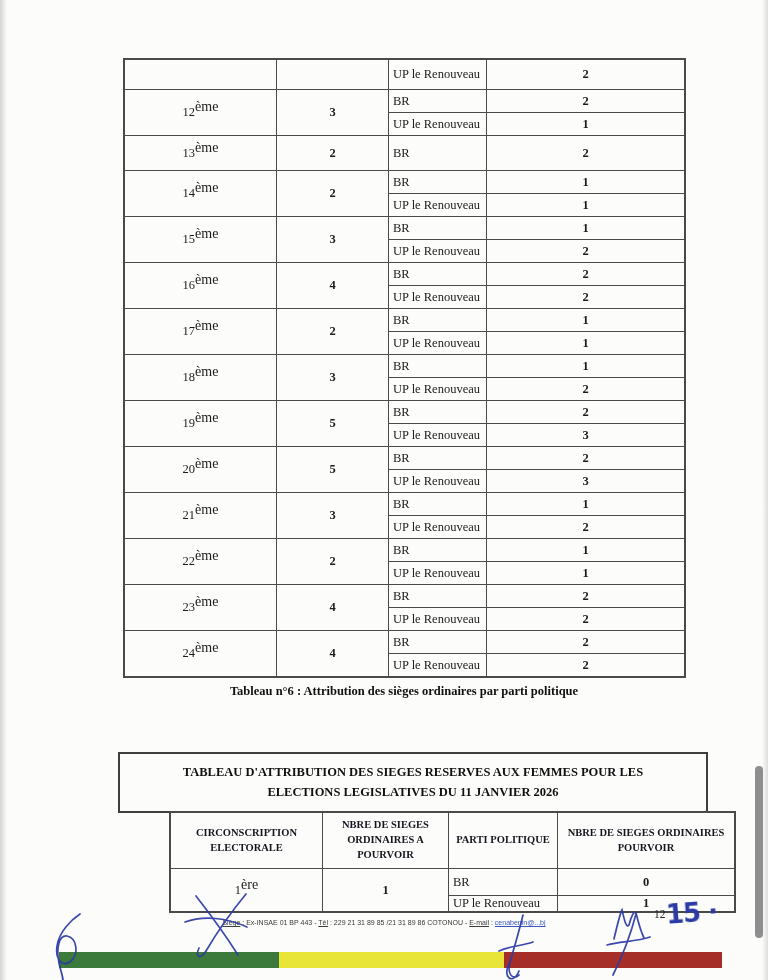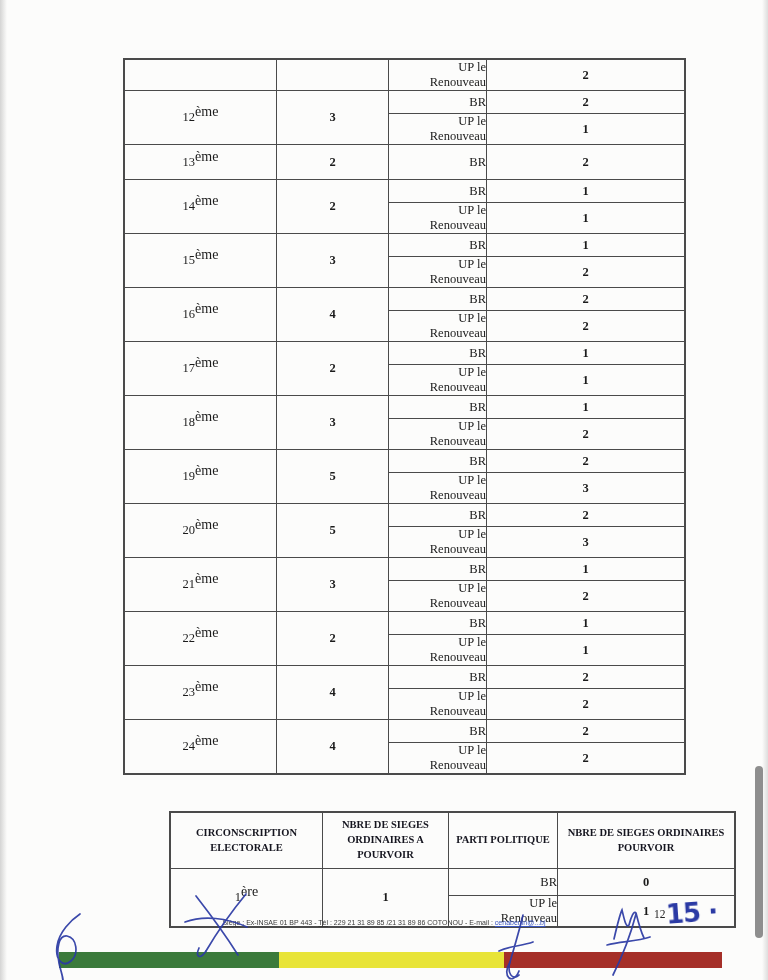--- a/index.html
+++ b/index.html
@@ -15,21 +15,21 @@
   table.tbl { position:absolute; border-collapse:collapse; table-layout:fixed; background:transparent; }
   .tbl td, .tbl th { border:1px solid #4a4a4a; vertical-align:middle; }
   .tbl { outline:1px solid #4a4a4a; }
 
   .tbl1 { left:124px; top:59px; width:560px; }
   .tbl1 tr { height:23px; }
   .tbl td { font-size:12.5px; color:#1b1b1b; }
   .c-circ { text-align:center; }
   .c-circ sup { font-size:14px; line-height:0; }
   .c-num { text-align:center; font-weight:bold; }
-  .c-party { text-align:right; padding-left:24px; }
+  .c-party { text-align:left; padding-left:4px; }
 
   .caption { position:absolute; left:124px; top:684px; width:560px; text-align:center;
     font-weight:bold; font-size:12.5px; color:#101010; }
 
   .heading { position:absolute; left:146px; top:711px; font-weight:bold; font-size:13.5px; color:#101010; }
   .heading .bullet { font-size:9px; margin-right:13px; vertical-align:2px; }
 
   .t2title { position:absolute; left:118px; top:752px; width:590px; height:61px;
     border:2px solid #3e3e3e; display:flex; flex-direction:column; align-items:center;
     justify-content:center; font-weight:bold; font-size:12.5px; line-height:1.55;
@@ -204,22 +204,27 @@
           <td class="c-party">BR</td>
           <td class="c-num">2</td>
         </tr>
         <tr>
           <td class="c-party">UP le Renouveau</td>
           <td class="c-num">2</td>
         </tr>
       </tbody>
   </table>
 
-
-
+  <div class="caption">Tableau n°6 : Attribution des sièges ordinaires par parti politique</div>
+
+
+  <div class="t2title">
+    <div>TABLEAU D'ATTRIBUTION DES SIEGES RESERVES AUX FEMMES POUR LES</div>
+    <div>ELECTIONS LEGISLATIVES DU 11 JANVIER 2026</div>
+  </div>
 
   <table class="tbl tbl2">
     <colgroup>
       <col style="width:152px">
         <col style="width:126px">
         <col style="width:109px">
         <col style="width:177px">
     </colgroup>
     <thead id="t2head">
         <tr>

